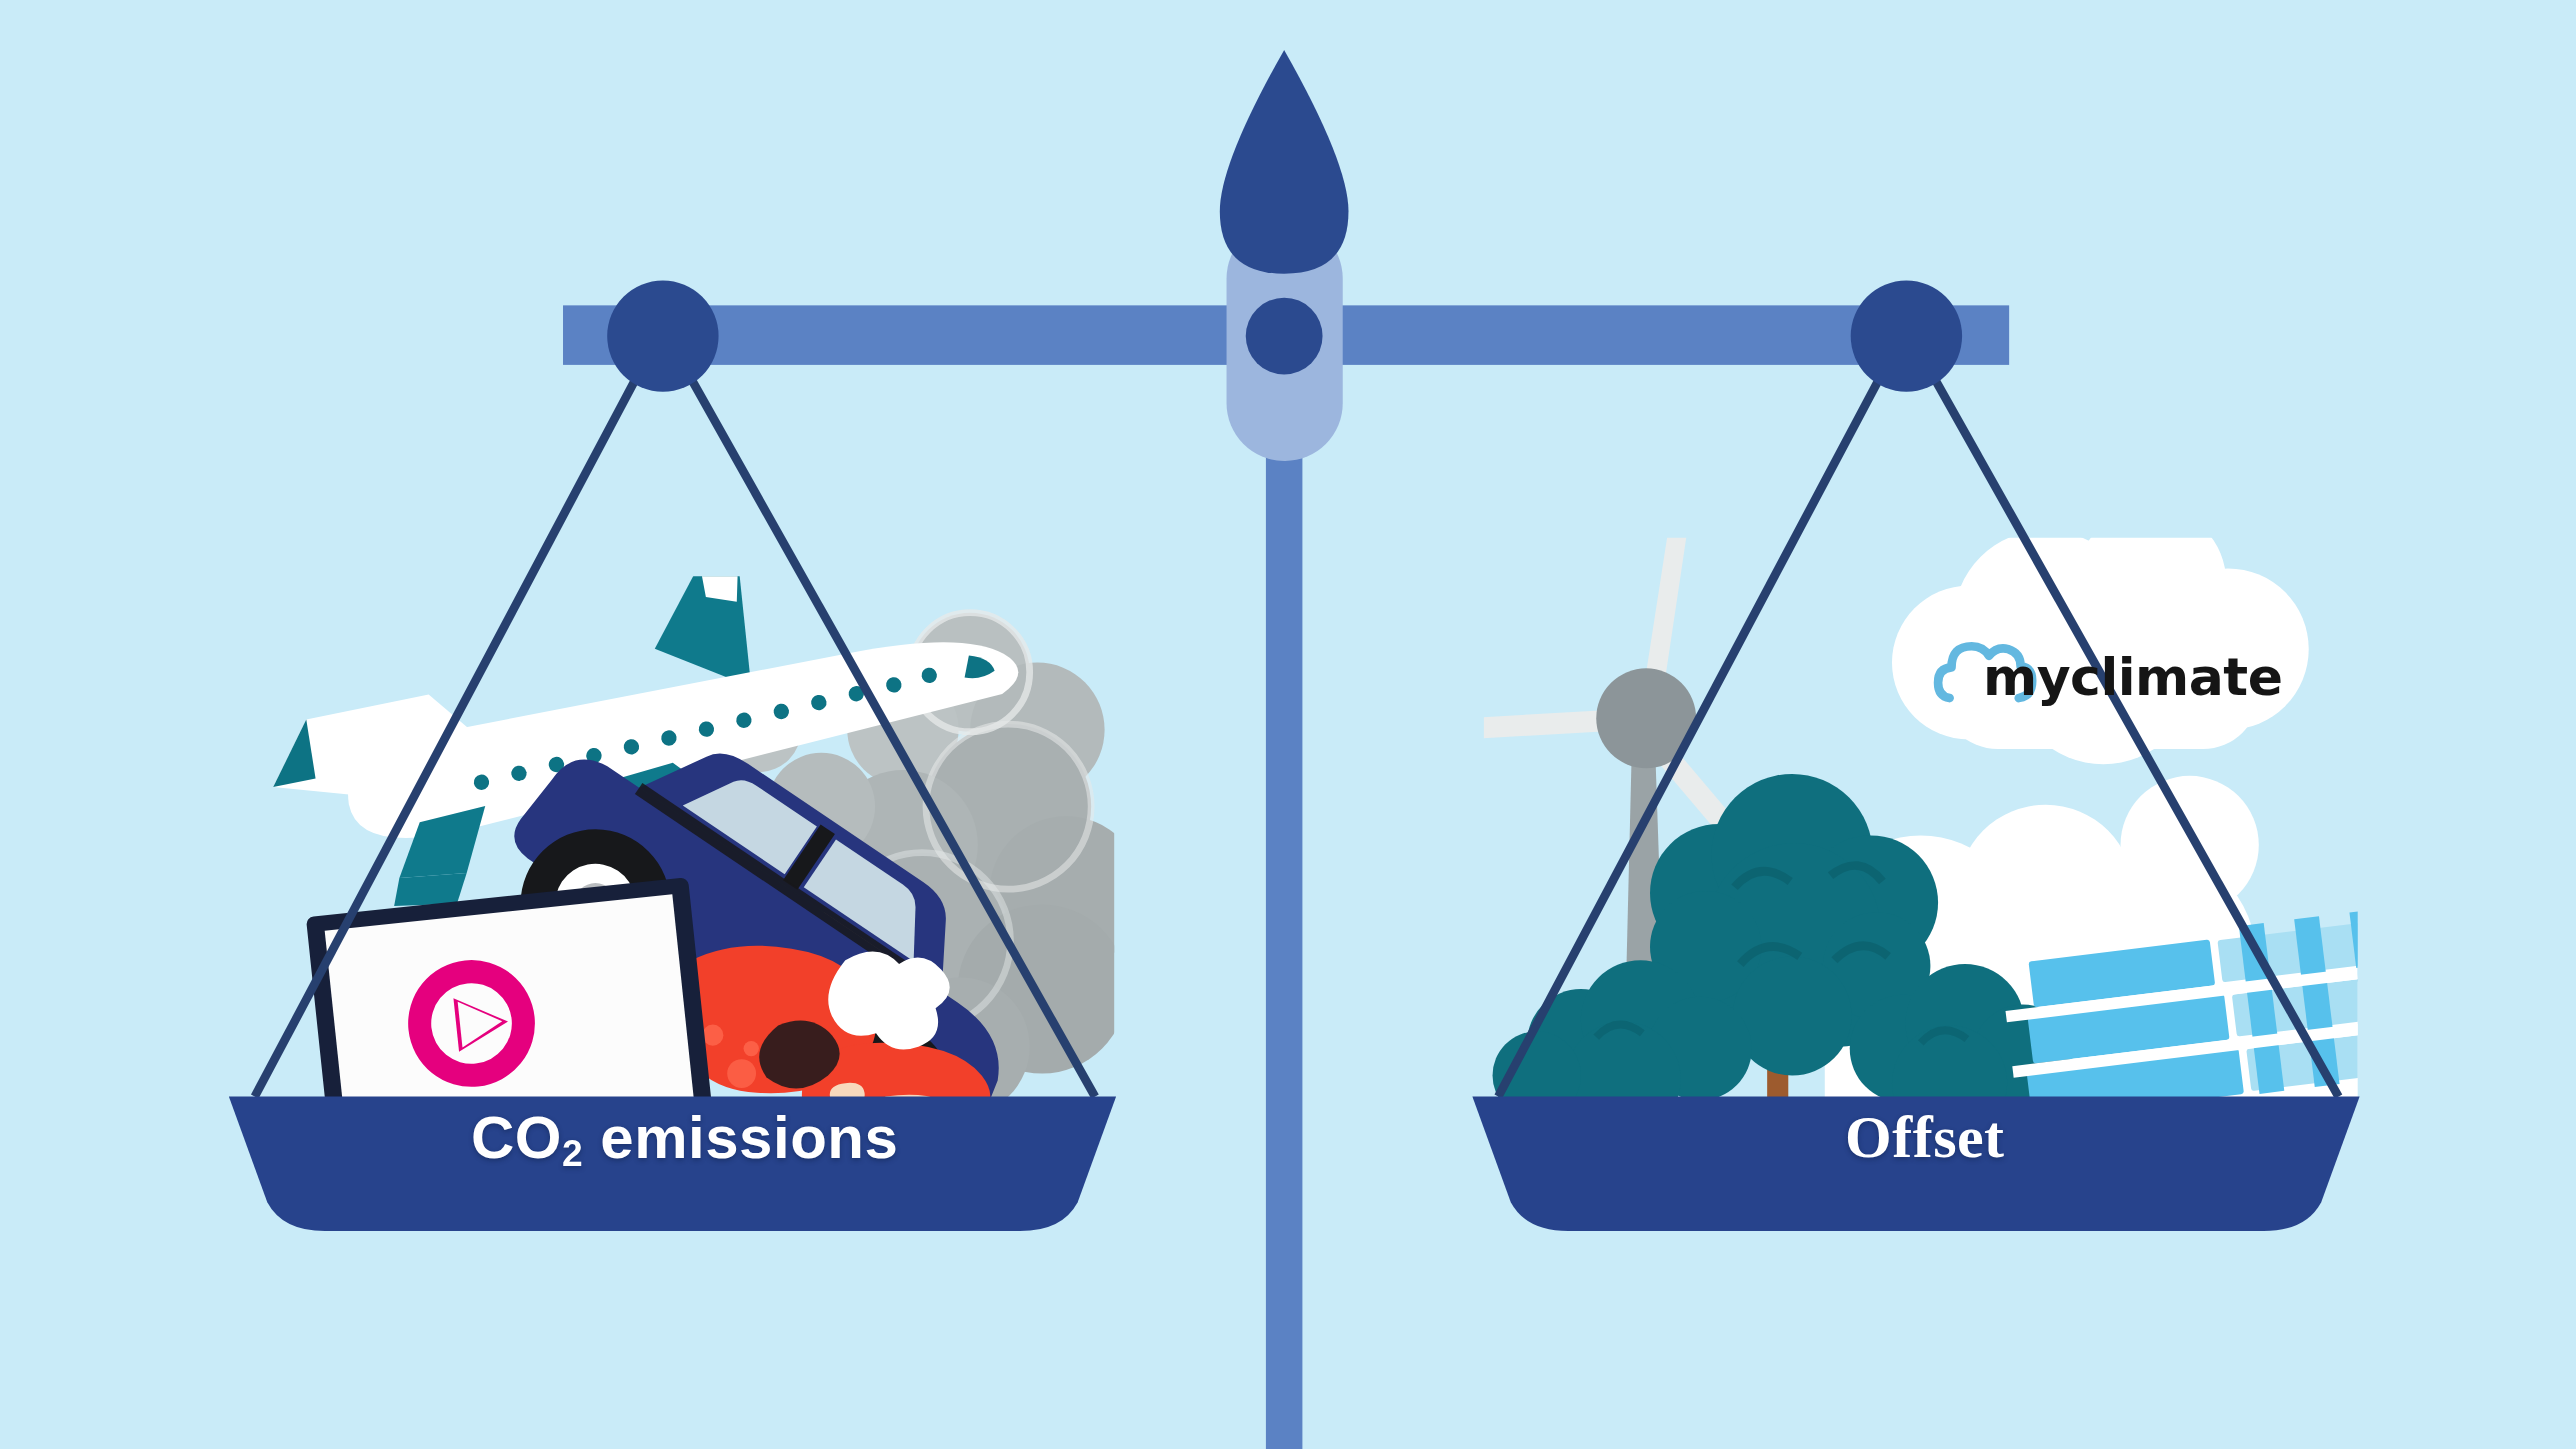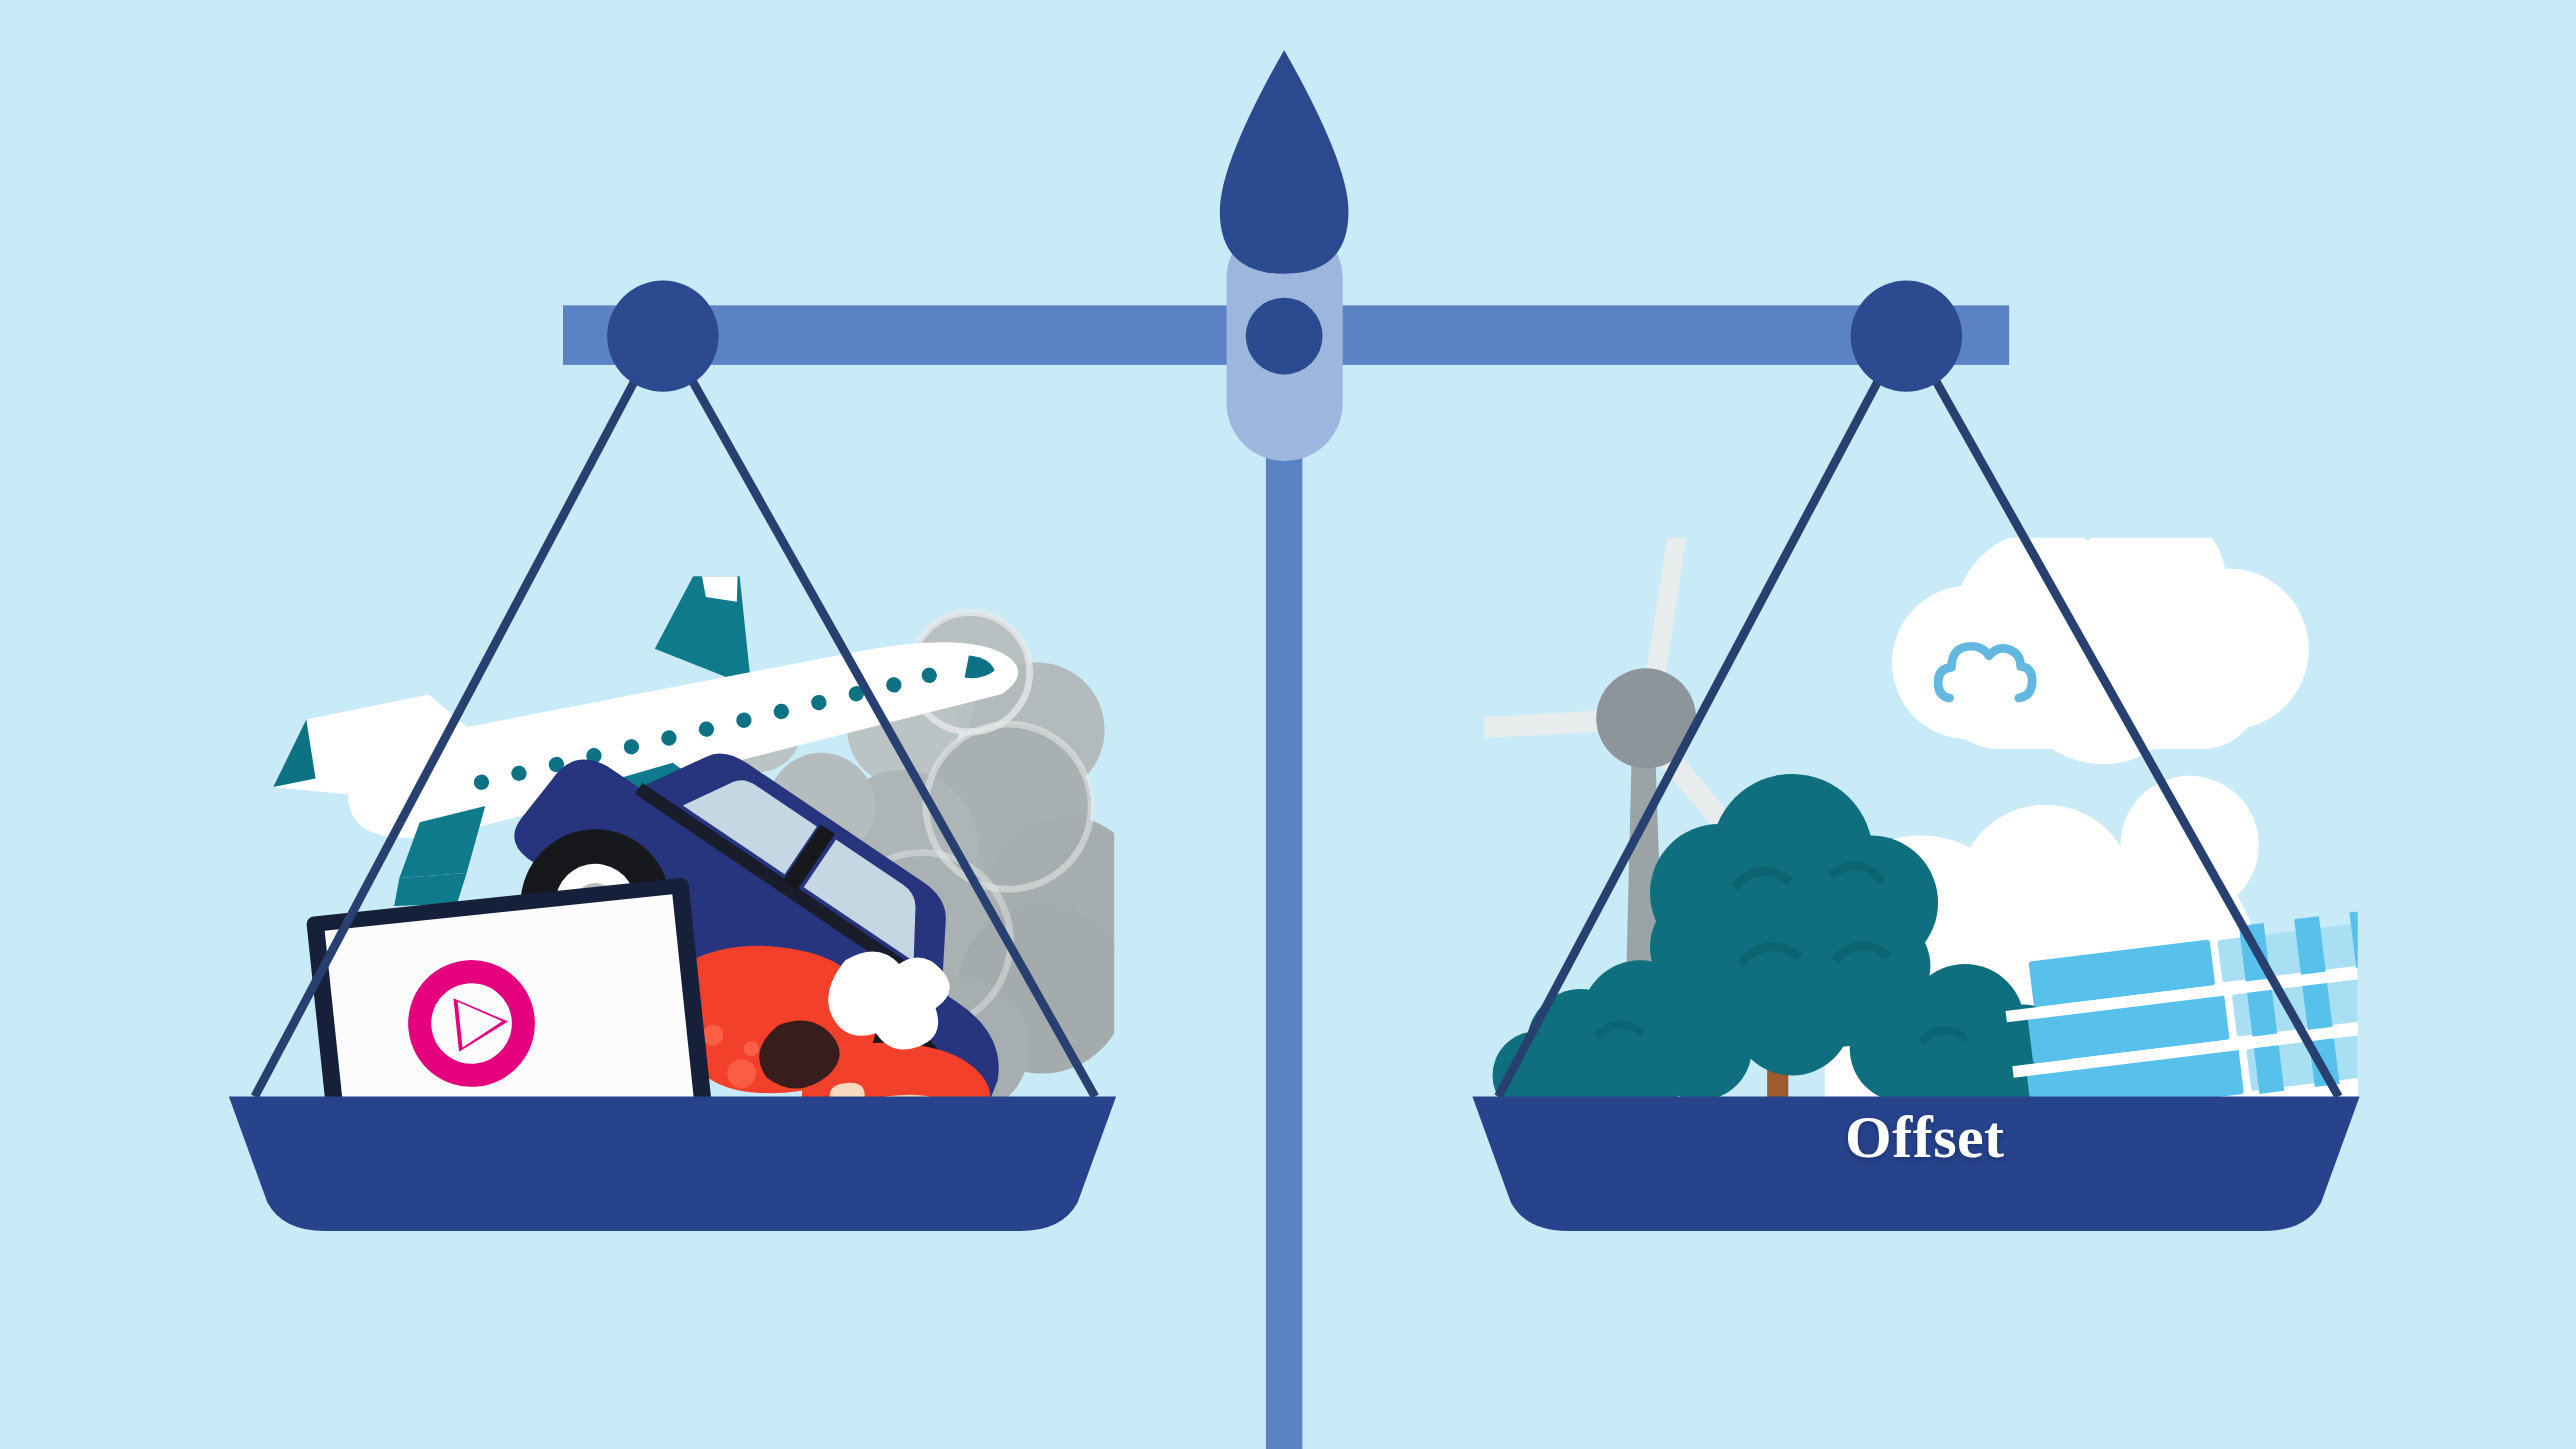--- a/index.html
+++ b/index.html
@@ -346,18 +346,22 @@
     <rect x="1277" y="230" width="121" height="250" rx="60" fill="#9cb6de"></rect>
 
     <path d="M1337 52 Q1404 170 1404 220 Q1404 285 1337 285 Q1270 285 1270 220 Q1270 170 1337 52 Z" fill="#2b4a8f"></path>
 
     <circle cx="1337" cy="350" r="40" fill="#2b4a8f"></circle>
     <circle cx="690" cy="350" r="58" fill="#2b4a8f"></circle>
     <circle cx="1985" cy="350" r="58" fill="#2b4a8f"></circle>
 
   </svg>
 
+  <div class="pan-label" id="label-co2">
+    <span>CO</span><sub>2</sub><span> emissions</span>
+  </div>
 
   <div class="pan-label" id="label-offset">Offset</div>
 
+  <div id="logo-wordmark">myclimate</div>
 
 </div>
 
 
 </body></html>

